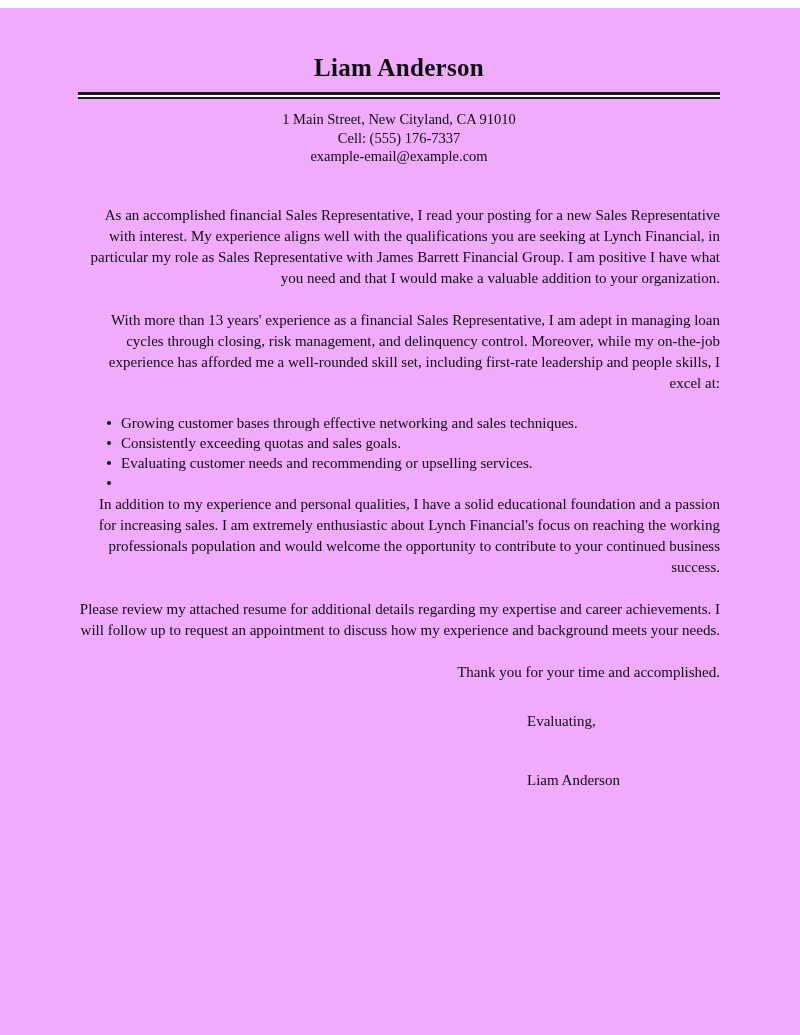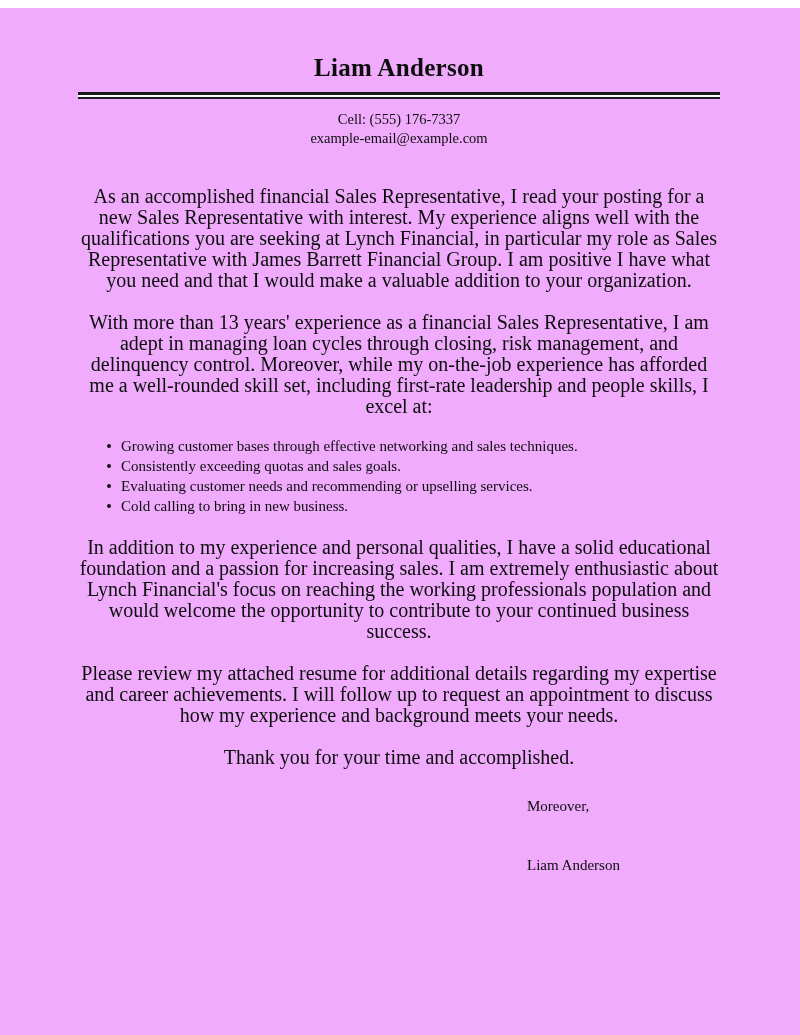--- a/index.html
+++ b/index.html
@@ -69,25 +69,25 @@
   .body-block {
     padding-top: 18px;
   }
   .salutation {
     font-size: 15px;
     line-height: 21px;
     margin: 0;
     padding-top: 3px;
   }
   .para {
-    font-size: 20px;
+    font-size: 15px;
     line-height: 21px;
     margin: 0;
     padding-top: 21px;
-    text-align: center;
+    text-align: right;
   }
 
   .bullet-list {
     list-style: none;
     margin: 0;
     padding: 19px 0 0 0;
   }
   .bullet-item {
     position: relative;
     font-size: 15px;
@@ -134,20 +134,21 @@
     <div class="letterhead">
       <h1 class="name-heading">Liam Anderson</h1>
 
       <div class="rule-group">
         <div class="rule-thick"></div>
         <div class="rule-gap"></div>
         <div class="rule-thin"></div>
       </div>
 
       <div class="contact-block">
+        <div class="contact-line">1 Main Street, New Cityland, CA 91010</div>
         <div class="contact-line">Cell: (555) 176-7337</div>
         <div class="contact-line">example-email@example.com</div>
       </div>
     </div>
 
     <div class="body-block">
 
 
       <p class="para">As an accomplished financial Sales Representative, I read your posting for a new Sales Representative with interest. My experience aligns well with the qualifications you are seeking at Lynch Financial, in particular my role as Sales Representative with James Barrett Financial Group. I am positive I have what you need and that I would make a valuable addition to your organization.</p>
 
@@ -161,30 +162,29 @@
         <li class="bullet-item">
           <span class="bullet-dot"></span>
           <span>Consistently exceeding quotas and sales goals.</span>
         </li>
         <li class="bullet-item">
           <span class="bullet-dot"></span>
           <span>Evaluating customer needs and recommending or upselling services.</span>
         </li>
         <li class="bullet-item">
           <span class="bullet-dot"></span>
-          <span>Cold calling to bring in new business.</span>
         </li>
       </ul>
 
       <p class="para">In addition to my experience and personal qualities, I have a solid educational foundation and a passion for increasing sales. I am extremely enthusiastic about Lynch Financial's focus on reaching the working professionals population and would welcome the opportunity to contribute to your continued business success.</p>
 
       <p class="para">Please review my attached resume for additional details regarding my expertise and career achievements. I will follow up to request an appointment to discuss how my experience and background meets your needs.</p>
 
       <p class="para">Thank you for your time and accomplished.</p>
 
       <div class="signature-block">
-        <p class="sign-off">Moreover,</p>
+        <p class="sign-off">Evaluating,</p>
         <p class="signature-name">Liam Anderson</p>
       </div>
 
     </div>
   </div>
 </div>
 
 </body></html>

